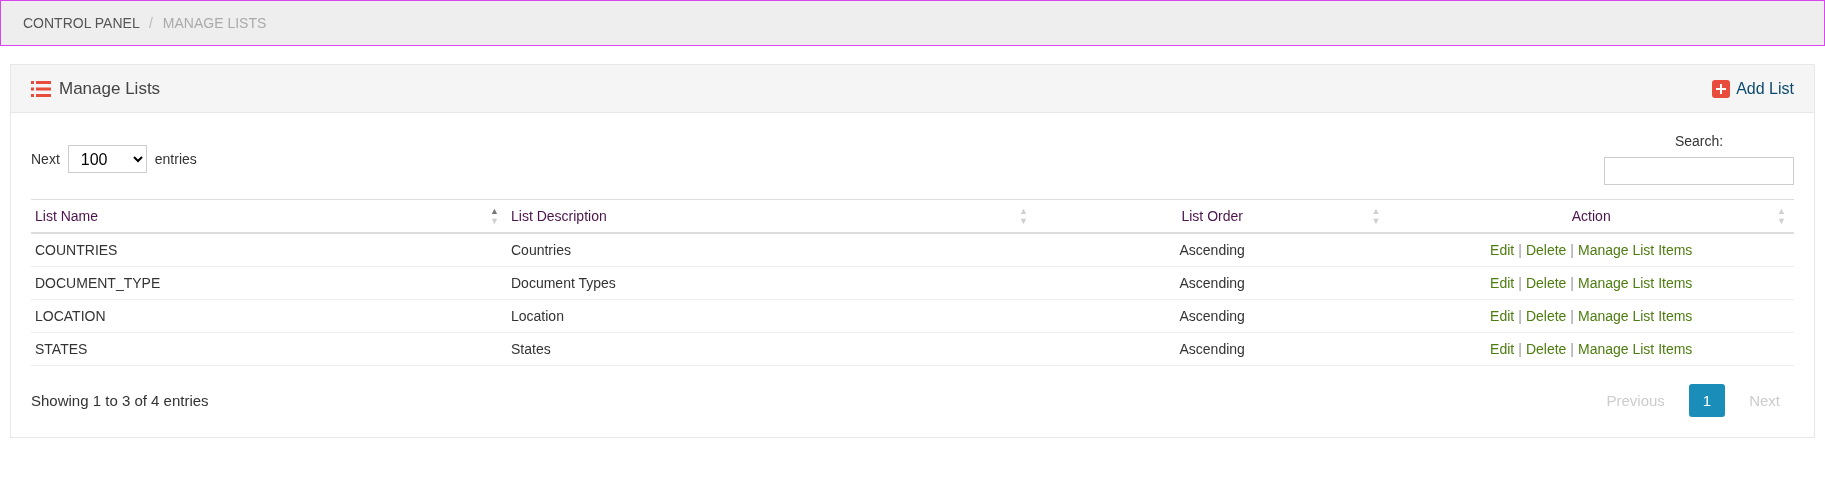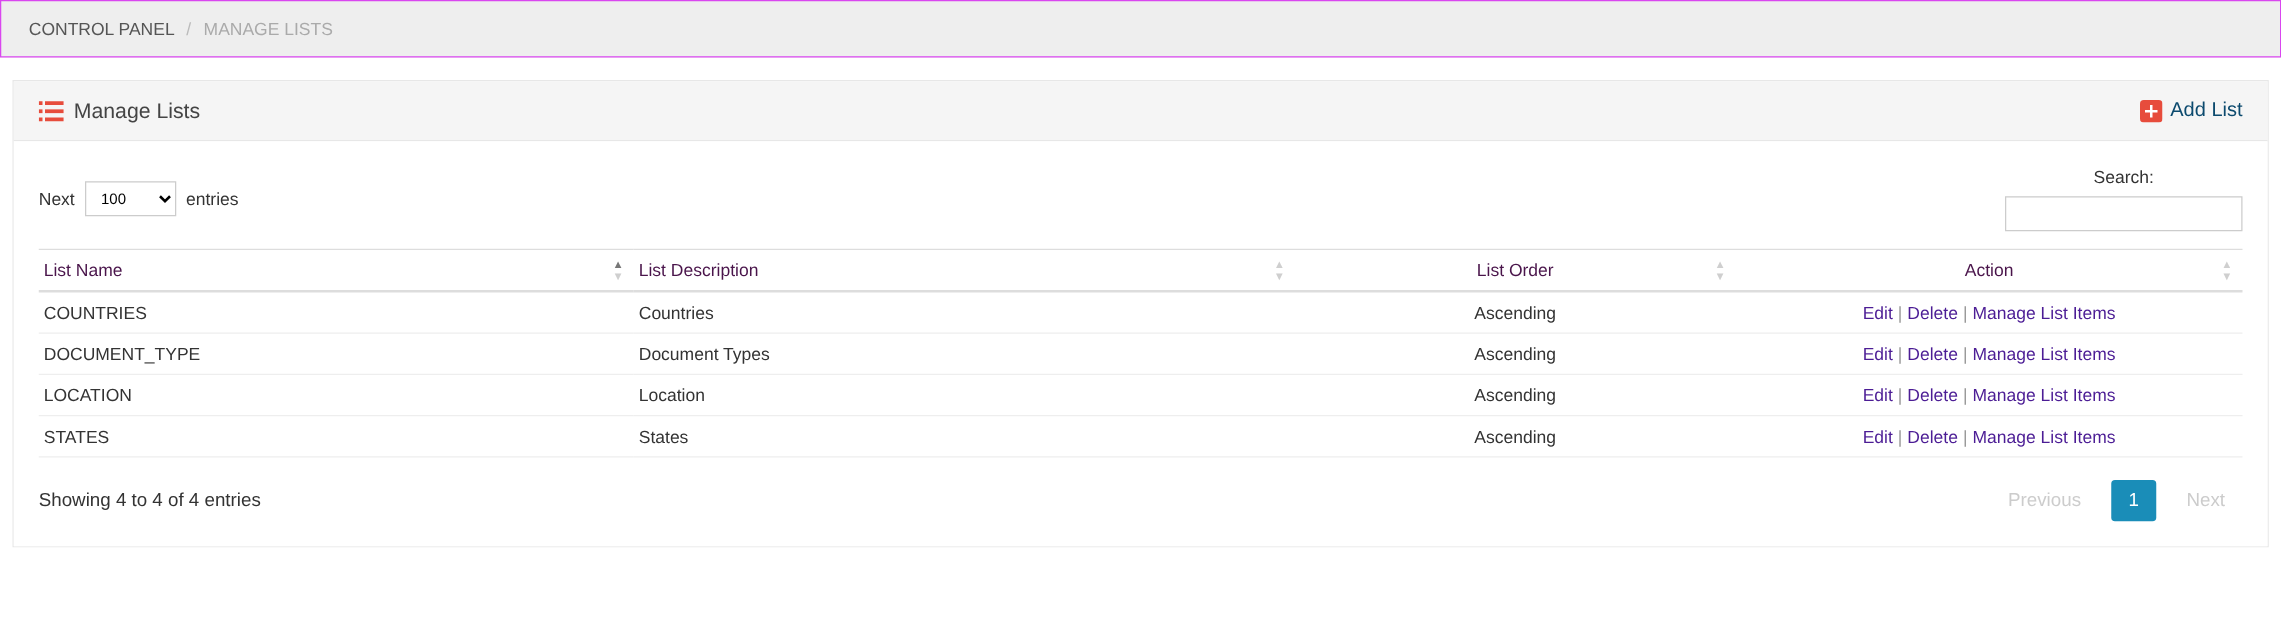--- a/index.html
+++ b/index.html
@@ -52,21 +52,21 @@
     justify-content: space-between;
     align-items: center;
     padding: 0 0 14px 0;
   }
   .length-control { display: flex; align-items: center; gap: 8px; font-size: 14px; color: #333; }
   .length-control select {
     border: 1px solid #ccc;
     background: #fff;
     height: 28px;
     padding: 2px 22px 2px 8px;
-    font-size: 12px;
+    font-size: 16px;
   }
   .filter-control { display: flex; align-items: center; gap: 8px; font-size: 14px; color: #333; flex-direction: column; }
   .filter-control input {
     border: 1px solid #ccc;
     height: 28px;
     width: 190px;
     padding: 2px 8px;
     font-size: 14px;
   }
 
@@ -99,21 +99,21 @@
   }
   .sort-icon .active { color: #777; }
 
   table.data-table tbody td {
     padding: 8px 4px;
     border-bottom: 1px solid #eee;
     font-size: 14px;
     color: #333;
   }
   table.data-table tbody td.center { text-align: center; }
-  .action-link { color: #4c1d95; cursor: pointer; }
+  .action-link { color: #4d7c0f; cursor: pointer; }
   .action-sep { color: #999; padding: 0 4px; }
 
   .datatable-bottom {
     display: flex;
     justify-content: space-between;
     align-items: center;
     padding-top: 18px;
   }
   .info-text { font-size: 15px; color: #333; }
   .pagination { display: flex; align-items: center; gap: 10px; text-align: right; }
@@ -238,21 +238,21 @@
             <tr>
               <td>STATES</td>
               <td>States</td>
               <td class="center">Ascending</td>
               <td class="center"><span class="action-link">Edit</span><span class="action-sep">|</span><span class="action-link">Delete</span><span class="action-sep">|</span><span class="action-link">Manage List Items</span></td>
             </tr>
           </tbody>
       </table>
 
       <div class="datatable-bottom">
-        <div class="info-text">Showing 4 to 4 of 4 entries</div>
+        <div class="info-text">Showing 1 to 3 of 4 entries</div>
         <div class="pagination">
           <span class="page-btn">Previous</span>
           <span class="page-btn active">1</span>
           <span class="page-btn">Next</span>
         </div>
       </div>
 
     </div>
   </div>
 </div>

